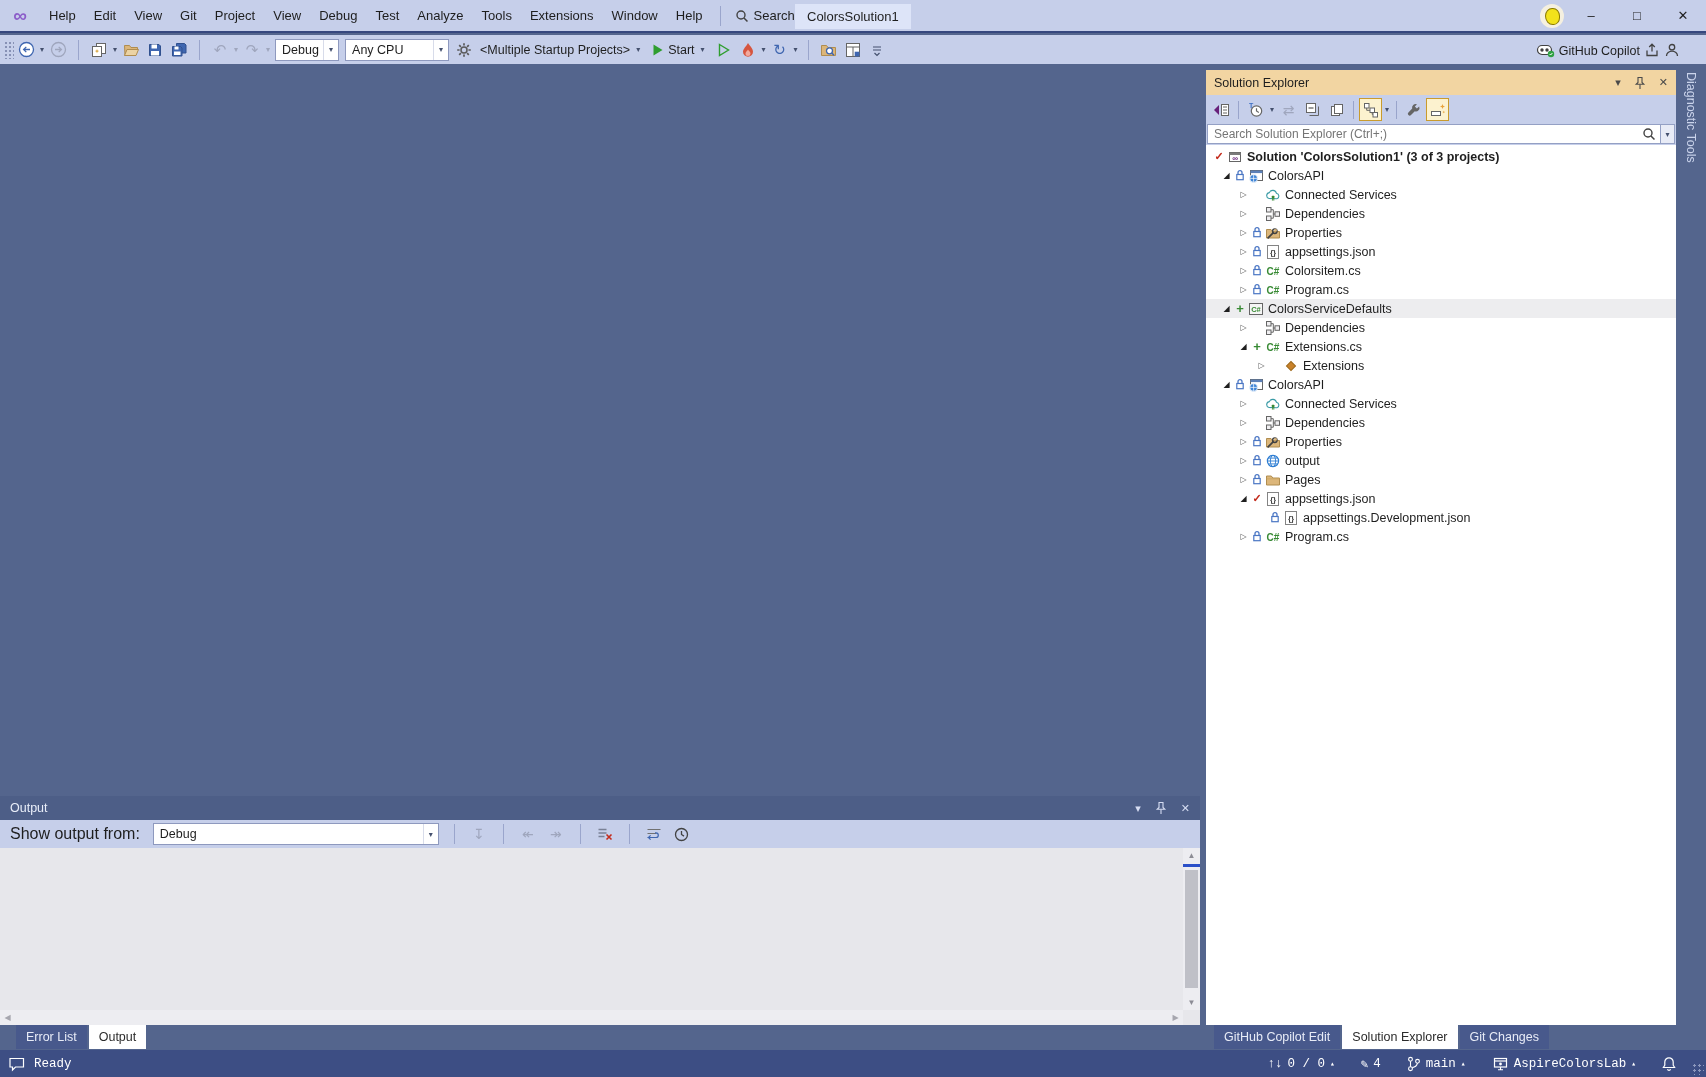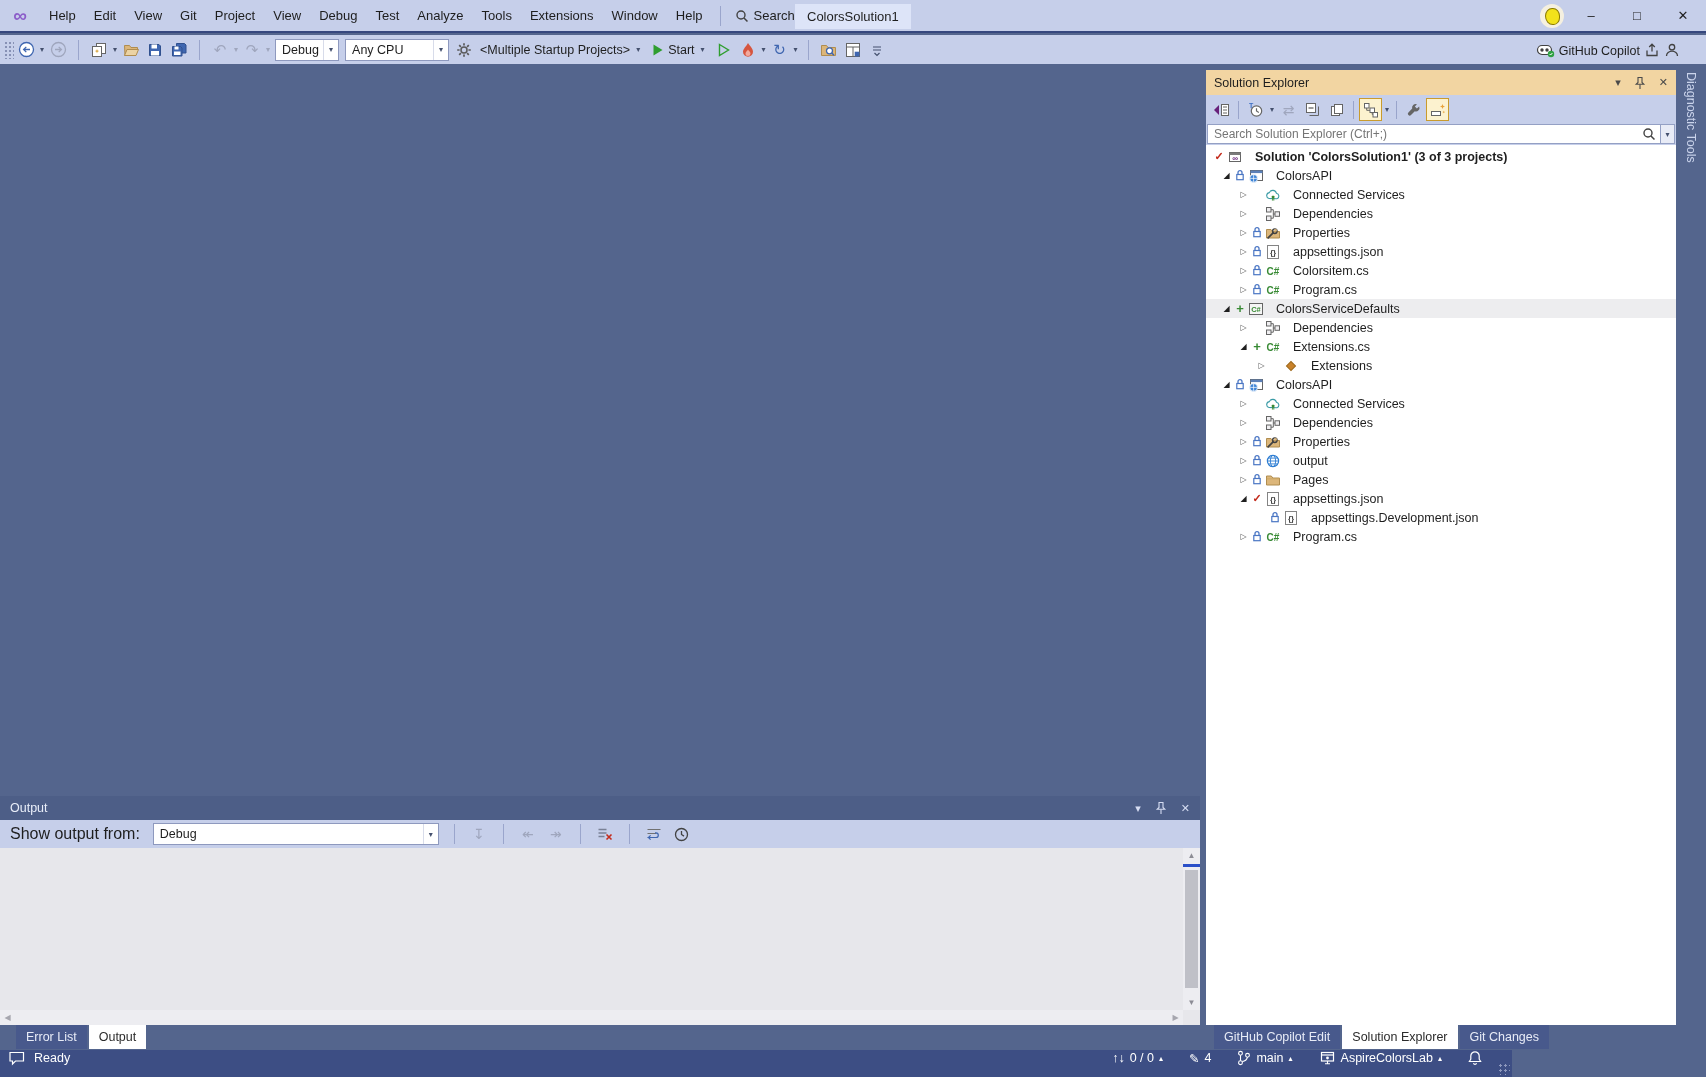--- a/index.html
+++ b/index.html
@@ -81,38 +81,38 @@
     display:flex; align-items:center; justify-content:center; font-size:8px; color:#44506E; }
   #se-tree { flex:1; overflow:hidden; padding-top:2px; }
   .trow { height:19px; display:flex; align-items:center; font-size:12.5px; white-space:nowrap; }
   .trow.sel { background:#EDEDEF; }
   .trow .exp { width:13px; text-align:center; font-size:8px; color:#5B5B5B; flex:none; }
   .trow .exp.open { color:#1E1E1E; }
   .trow .badge { width:14px; flex:none; display:flex; align-items:center; justify-content:center; }
   .badge .chk { color:#C42B1C; font-weight:bold; font-size:11px; }
   .badge .pls { color:#388A34; font-weight:bold; font-size:13px; }
   .trow .ticon { width:18px; flex:none; }
-  .trow .tlab { margin-left:11px; }
+  .trow .tlab { margin-left:3px; }
   .trow.bold .tlab { font-weight:bold; }
 
   
   #diag { position:absolute; right:0; top:0; width:30px; height:961px; }
   #diag span { writing-mode:vertical-rl; display:block; margin:8px auto 0; color:#CBD4EC; font-size:12.5px; }
 
   
   #tabsrow { position:absolute; left:8px; top:1025px; width:1706px; height:25px; background:#54658D; }
   .tabset { position:absolute; top:0; display:flex; gap:2px; }
   #tabs-left { left:8px; } #tabs-right { left:1206px; }
   .dtab { height:24px; display:flex; align-items:center; padding:0 10px; font-size:12.5px;
     background:#48598C; color:#E8ECF7; }
   .dtab.active { background:#FFFFFF; color:#2B2B2B; }
 
   
-  #statusbar { position:absolute; left:0; top:1050px; width:1512px; height:27px; background:#3D4E84;
-    color:#FFFFFF; display:flex; align-items:flex-start; font-size:12.5px; }
+  #statusbar { position:absolute; left:0; top:1050px; width:1706px; height:27px; background:#3D4E84;
+    color:#FFFFFF; display:flex; align-items:center; font-size:12.5px;font-family:Liberation Mono, monospace; }
   #status-left { display:flex; align-items:center; gap:8px; padding-left:8px; }
   #status-right { margin-left:auto; display:flex; align-items:center; gap:26px; padding-right:30px; }
   .sseg { display:flex; align-items:center; gap:5px; }
   .sseg .scaret { font-size:8px; }
   #grip-corner { position:absolute; right:2px; bottom:2px; width:12px; height:12px;
     background-image:radial-gradient(#8E99BE 1px, transparent 1.2px); background-size:5px 5px; }
 </style>
 </head>
 <body>
 

